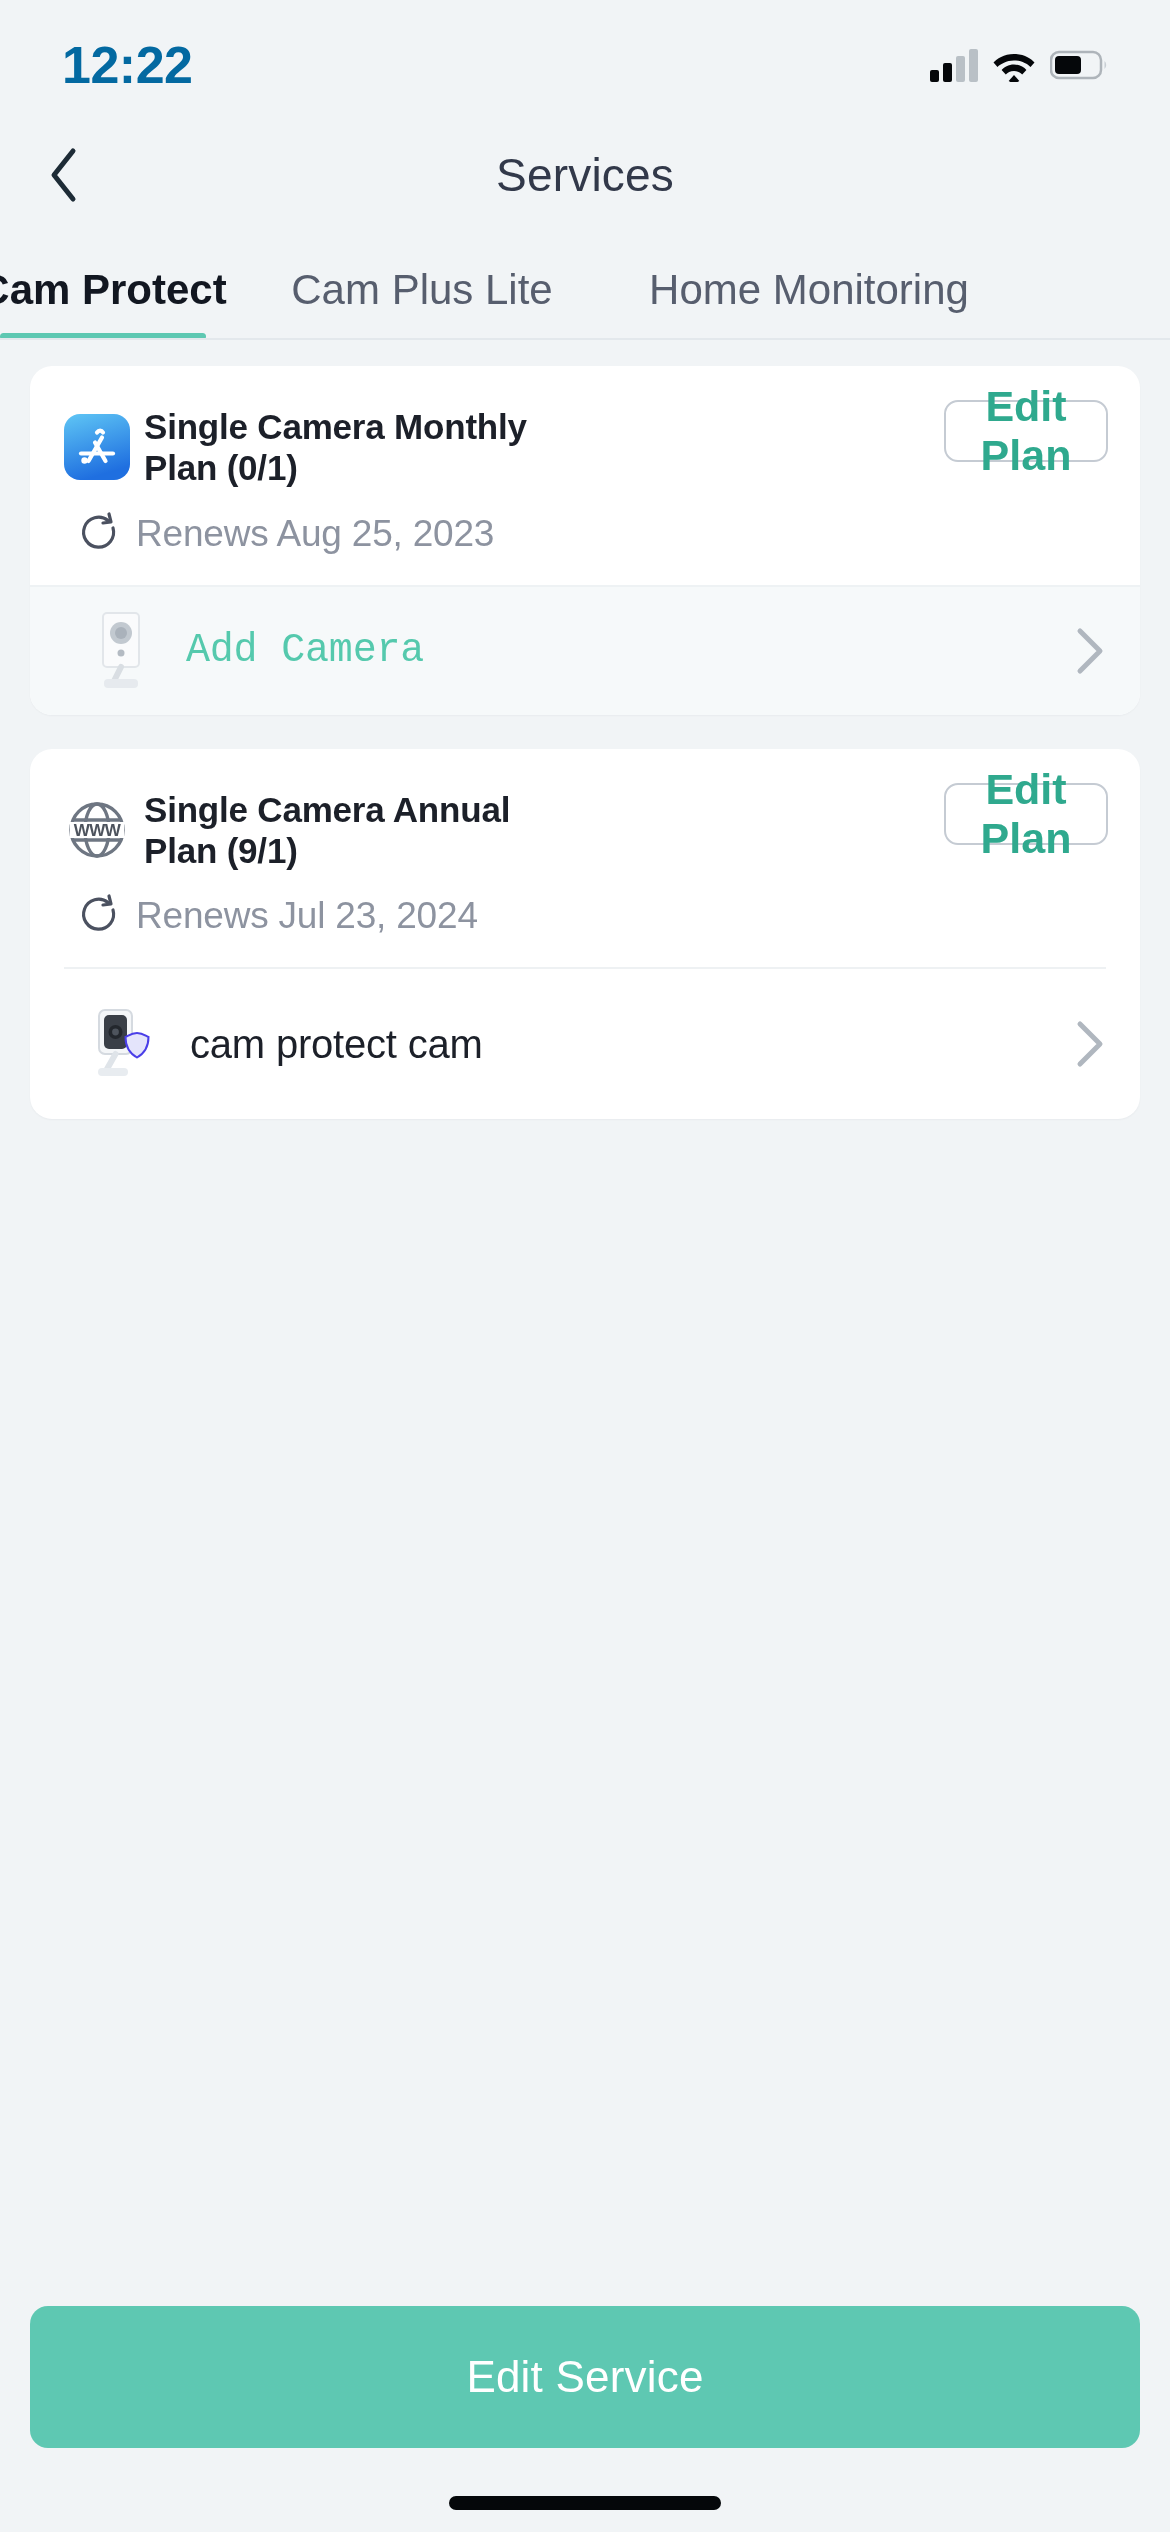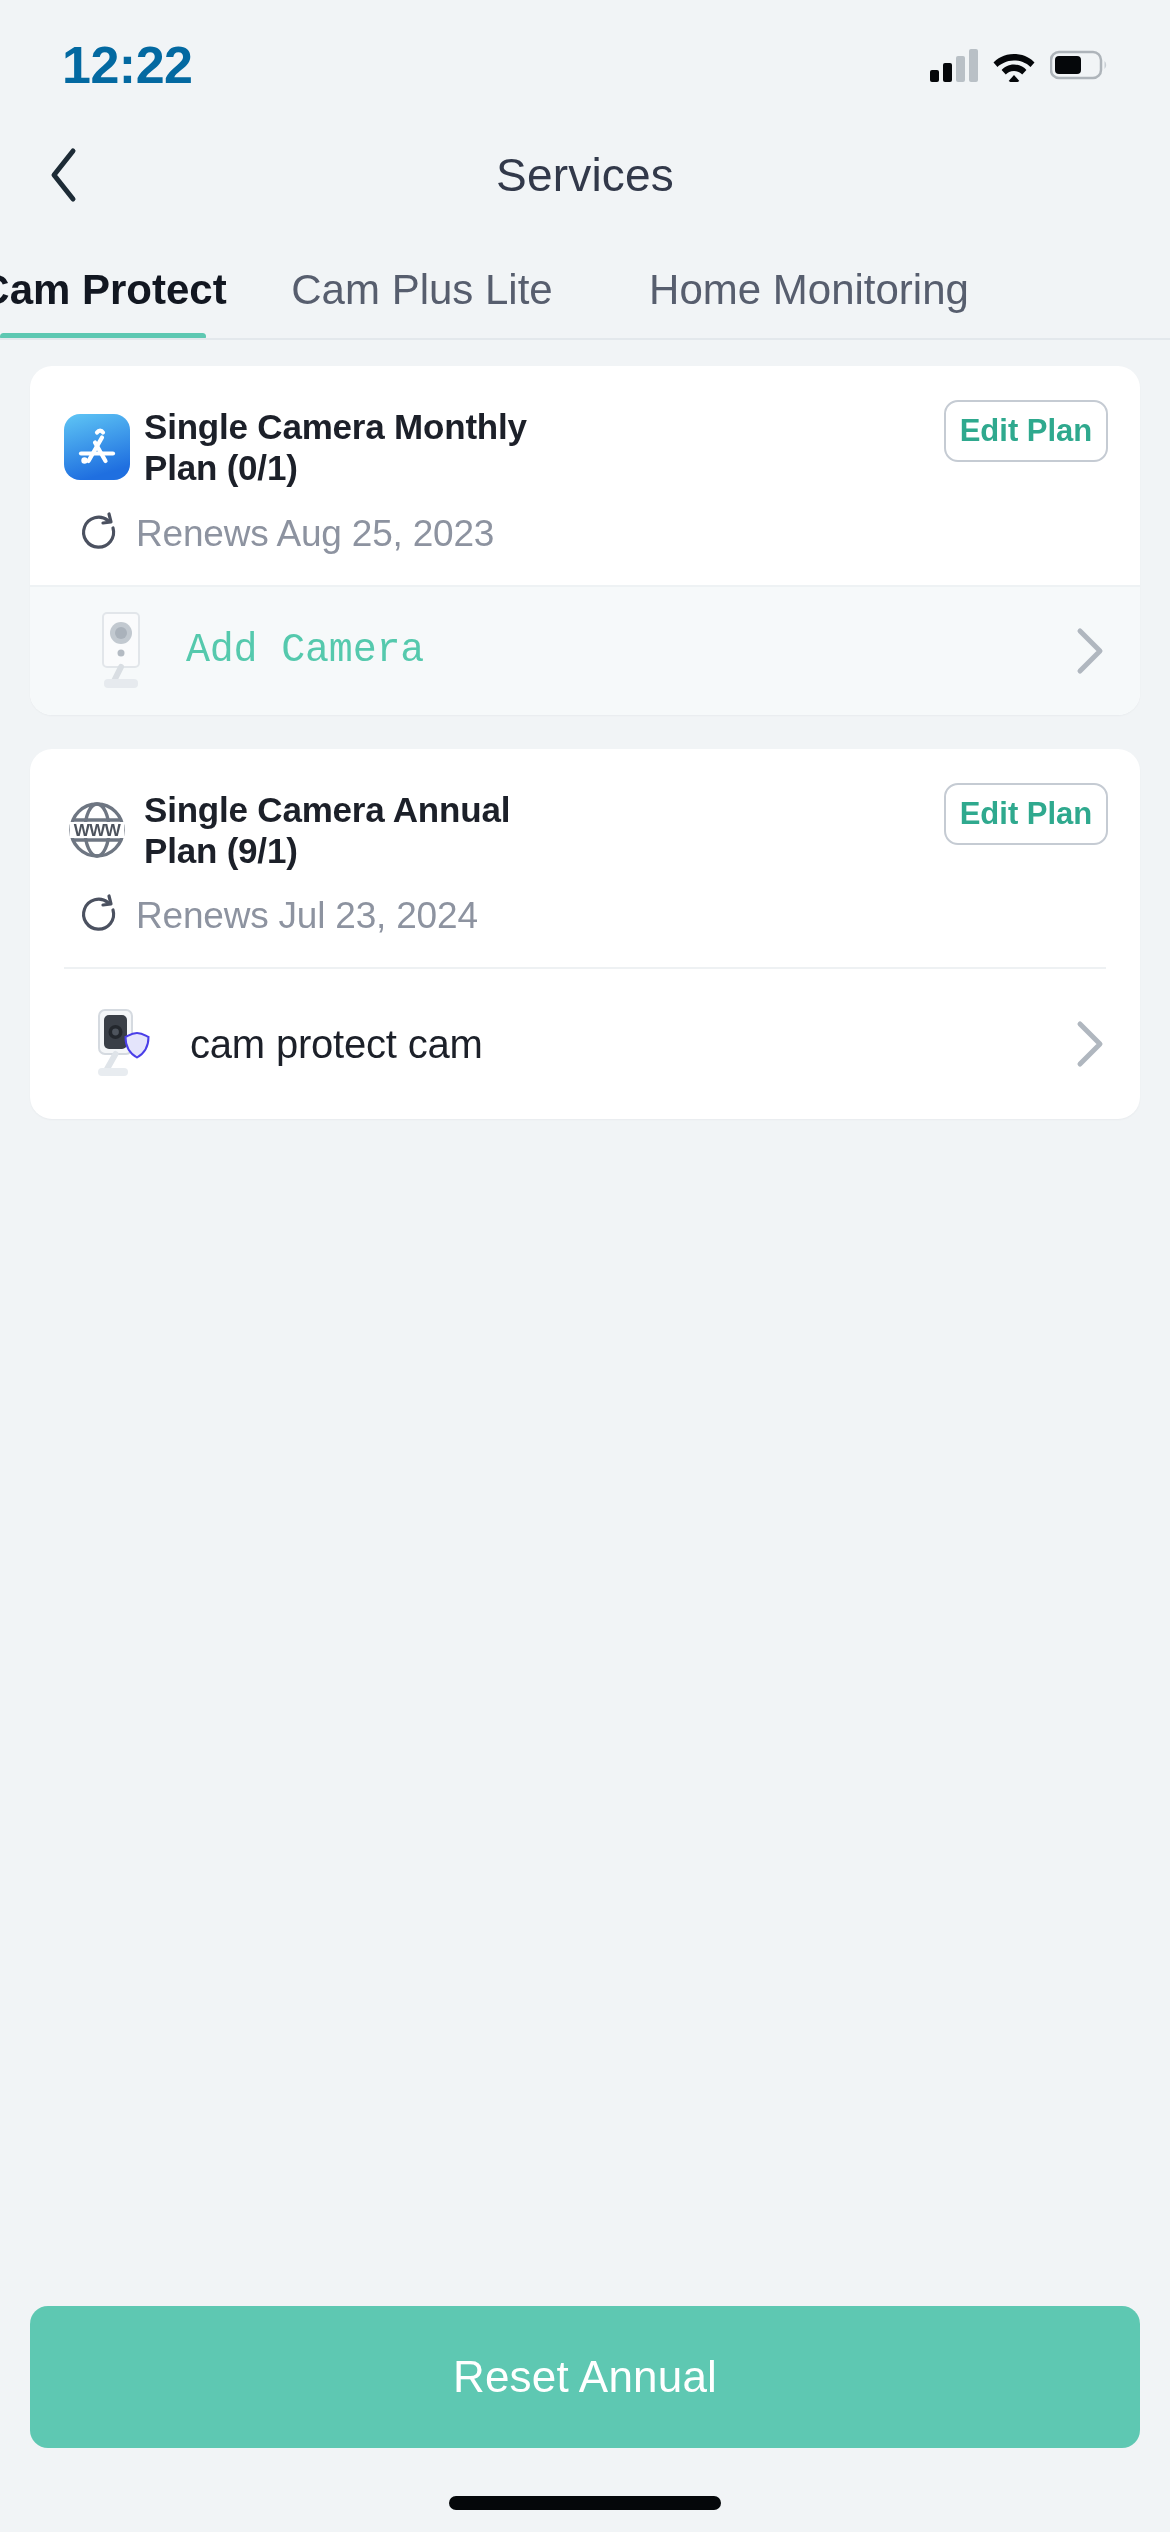--- a/index.html
+++ b/index.html
@@ -181,21 +181,21 @@
   .edit-plan-btn {
     position: absolute;
     right: 32px;
     top: 34px;
     width: 164px;
     height: 62px;
     border: 2px solid #c5cbd3;
     border-radius: 14px;
     background: #ffffff;
     color: #2fa98e;
-    font-size: 31px;
+    font-size: 43px;
     font-family: "Liberation Sans", sans-serif;
     font-weight: 700;
     display: flex;
     align-items: center;
     justify-content: center;
     cursor: pointer;
   }
 
   
   .add-camera-row {
@@ -414,17 +414,17 @@
         <div class="device-label">cam protect cam</div>
         <svg class="chevron-right" viewBox="0 0 34 50">
           <polyline points="8,5 28,25 8,45" fill="none" stroke="#b0b7bf" stroke-width="5" stroke-linecap="round" stroke-linejoin="round"></polyline>
         </svg>
       </div>
     </div>
 
   </div>
 
   <div class="bottom-area">
-    <button class="reset-btn">Reset Annual</button>
+    <button class="reset-btn">Edit Service</button>
     <div class="home-indicator"></div>
   </div>
 
 </div>
 
 </body></html>

